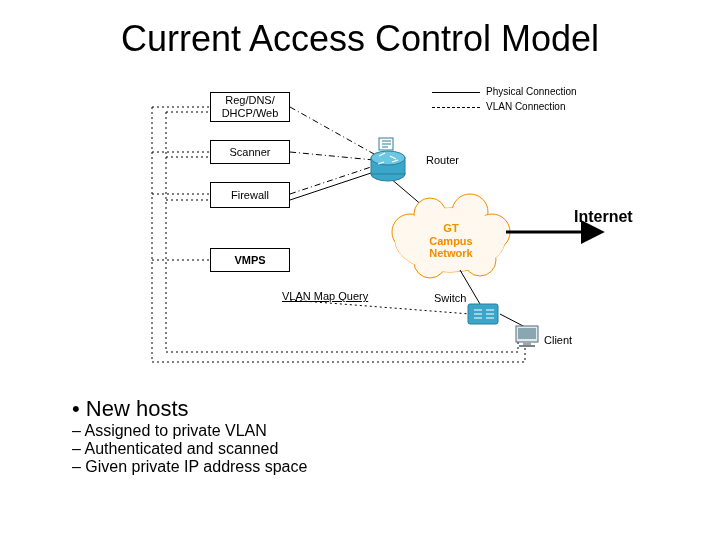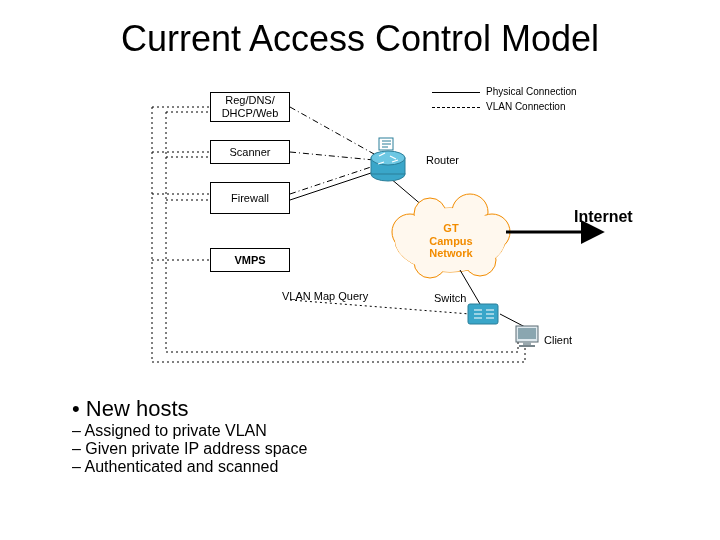--- a/index.html
+++ b/index.html
@@ -183,52 +183,52 @@
       </g>
     </svg>
 
     <div class="node-box" style="left:80px; top:10px; width:80px; height:30px;">
       <span style="white-space:pre-line">Reg/DNS/
 DHCP/Web</span>
     </div>
     <div class="node-box" style="left:80px; top:58px; width:80px; height:24px;">
       <span>Scanner</span>
     </div>
-    <div class="node-box" style="left:80px; top:100px; width:80px; height:32px;">
+    <div class="node-box" style="left:80px; top:100px; width:80px; height:26px;">
       <span>Firewall</span>
     </div>
     <div class="node-box" style="left:80px; top:166px; width:80px; height:24px;font-weight:bold;">
       <span>VMPS</span>
     </div>
 
     <div class="lbl" style="left:296px; top:72px;">Router</div>
     <div class="cloud-text" style="left:296px; top:140px; width:50px; white-space:pre-line">GT
 Campus
 Network</div>
     <div class="lbl" style="left:444px; top:126px; font-weight:bold; font-size:16px;">Internet</div>
     <div class="lbl" style="left:304px; top:210px;">Switch</div>
     <div class="lbl" style="left:414px; top:252px;">Client</div>
-    <div class="lbl" style="left:152px; top:208px;">VLAN Map Query</div>
+    <div class="lbl" style="left:152px; top:208px;text-decoration:underline;">VLAN Map Query</div>
 
     <div class="legend" style="left:302px; top:2px;">
       <div>
         <span class="legend-line"></span><span>Physical Connection</span>
       </div>
       <div>
         <span class="legend-dashdot"></span><span>VLAN Connection</span>
       </div>
     </div>
 
   </div>
 
   <div class="bullets">
     <ul>
       <li><span>New hosts</span>
         <ul class="sub">
           <li><span>Assigned to private VLAN</span></li>
+          <li><span>Authenticated and scanned</span></li>
           <li><span>Given private IP address space</span></li>
-          <li><span>Authenticated and scanned</span></li>
         </ul>
       </li>
     </ul>
   </div>
 
 </div>
 
 </body></html>

